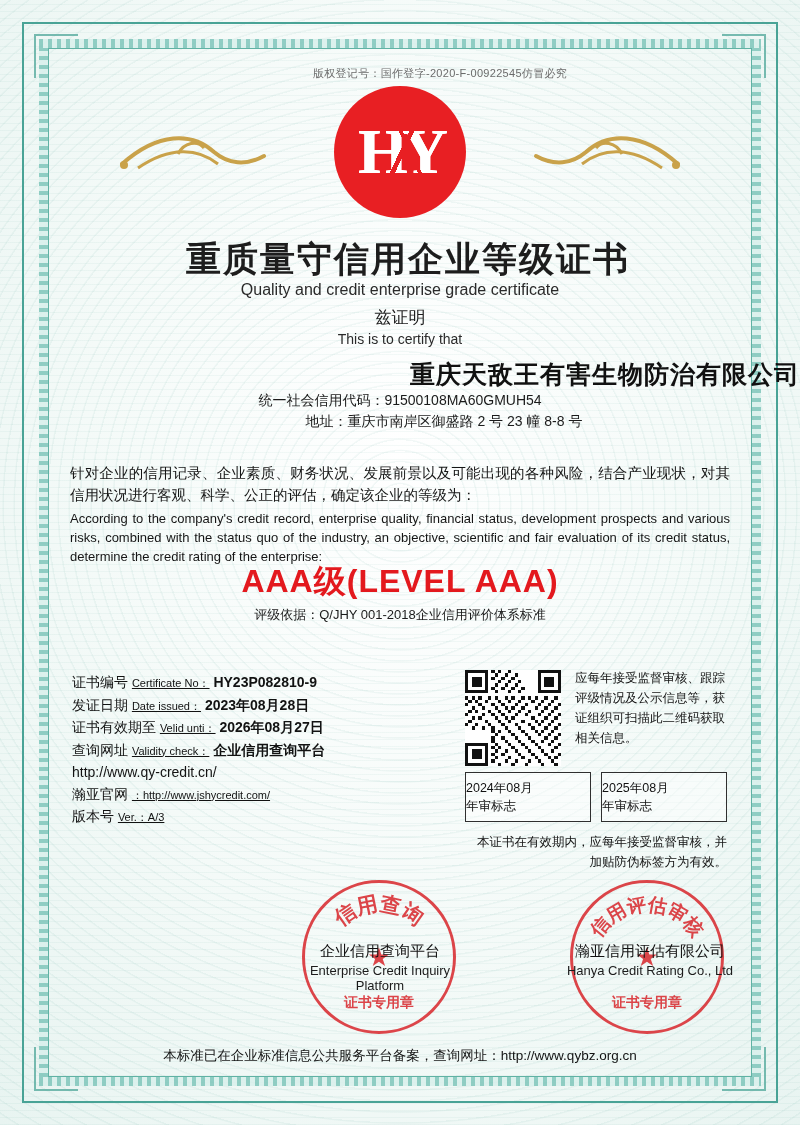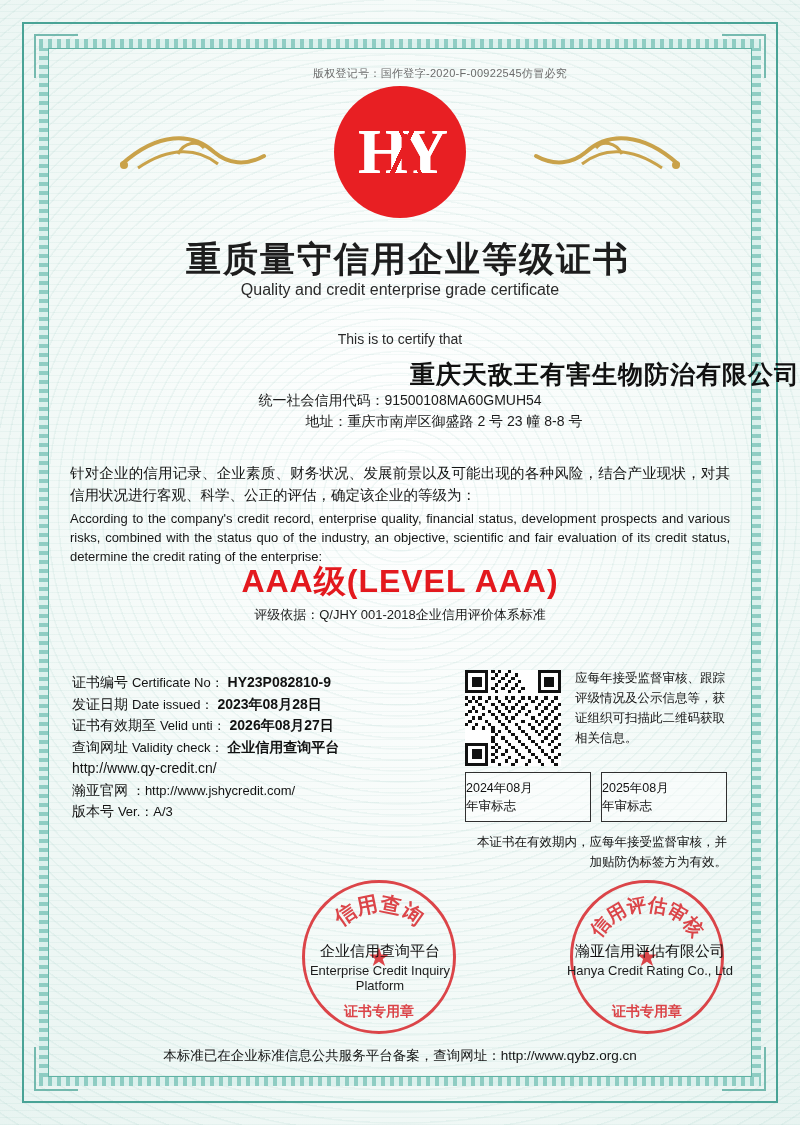--- a/index.html
+++ b/index.html
@@ -146,21 +146,21 @@
     font-size:13.5px;color:#1b1b1b;
   }
 
   
   .info{
     position:absolute;left:72px;top:672px;width:330px;
     font-size:14px;color:#121212;line-height:21.5px;
   }
   .info .row{white-space:nowrap;}
   .info .lbl-cn{font-family:"Liberation Serif", serif;}
-  .info .lbl-en{font-size:13px;}
+  .info .lbl-en{font-size:11px;text-decoration:underline;}
   .info .val{font-weight:600;}
 
   
   .qr{
     position:absolute;left:465px;top:670px;width:96px;height:96px;
     background:#fff;
   }
   .qr svg{display:block;}
   .right-note{
     position:absolute;left:575px;top:668px;width:150px;
@@ -188,21 +188,21 @@
     border:3px solid #d8262b;opacity:.85;
   }
   .stamp .inner-star{
     position:absolute;left:50%;top:50%;transform:translate(-50%,-50%);
     color:#d8262b;font-size:26px;
   }
   .stamp .arc{
     position:absolute;left:0;top:0;width:148px;height:148px;
   }
   .stamp .banner{
-    position:absolute;left:50%;bottom:10px;transform:translateX(-50%);
+    position:absolute;left:50%;bottom:19px;transform:translateX(-50%);
     font-size:14px;color:#d8262b;white-space:nowrap;font-weight:bold;
     font-family:"Liberation Serif", serif;
   }
   .stamp-l{left:302px;top:880px;}
   .stamp-r{left:570px;top:880px;}
 
   .signblock{
     position:absolute;top:942px;left:0;width:100%;
   }
   .sign{
@@ -254,20 +254,21 @@
         <circle cx="6" cy="41" r="4" fill="#c9a24a"></circle>
         <path d="M60 30 C 66 18, 80 16, 86 24" fill="none" stroke="#c9a24a" stroke-width="3"></path>
       </svg>
       <div class="logo">
         <div class="hy"><span>HY</span><span class="slash"></span></div>
       </div>
     </div>
 
     <h1 class="title">重质量守信用企业等级证书</h1>
     <div class="title-en">Quality and credit enterprise grade certificate</div>
+    <div class="certify-cn">兹证明</div>
     <div class="certify-en">This is to certify that</div>
     <div class="company">重庆天敌王有害生物防治有限公司</div>
     <div class="code">统一社会信用代码：91500108MA60GMUH54</div>
     <div class="addr">地址：重庆市南岸区御盛路 2 号 23 幢 8-8 号</div>
 
     <div class="para">
       <span class="cn">针对企业的信用记录、企业素质、财务状况、发展前景以及可能出现的各种风险，结合产业现状，对其信用状况进行客观、科学、公正的评估，确定该企业的等级为：</span>
       <span class="en">According to the company's credit record, enterprise quality, financial status, development prospects and various risks, combined with the status quo of the industry, an objective, scientific and fair evaluation of its credit status, determine the credit rating of the enterprise:</span>
     </div>
 

